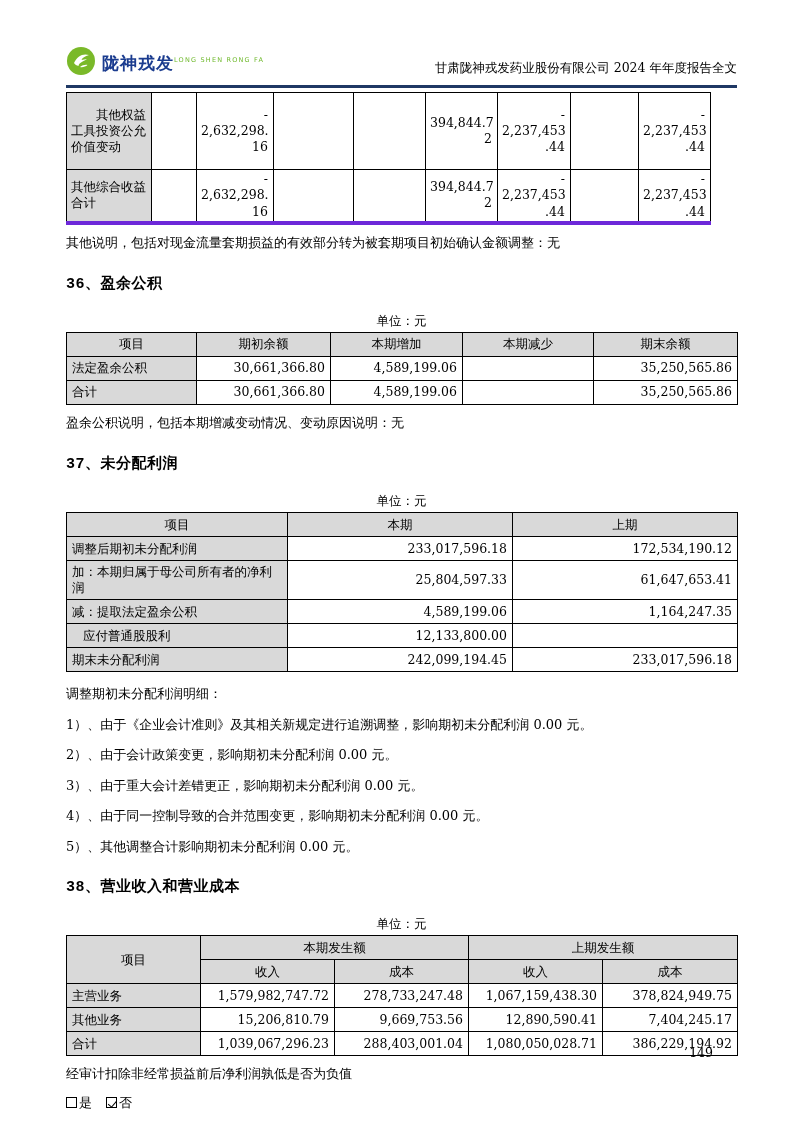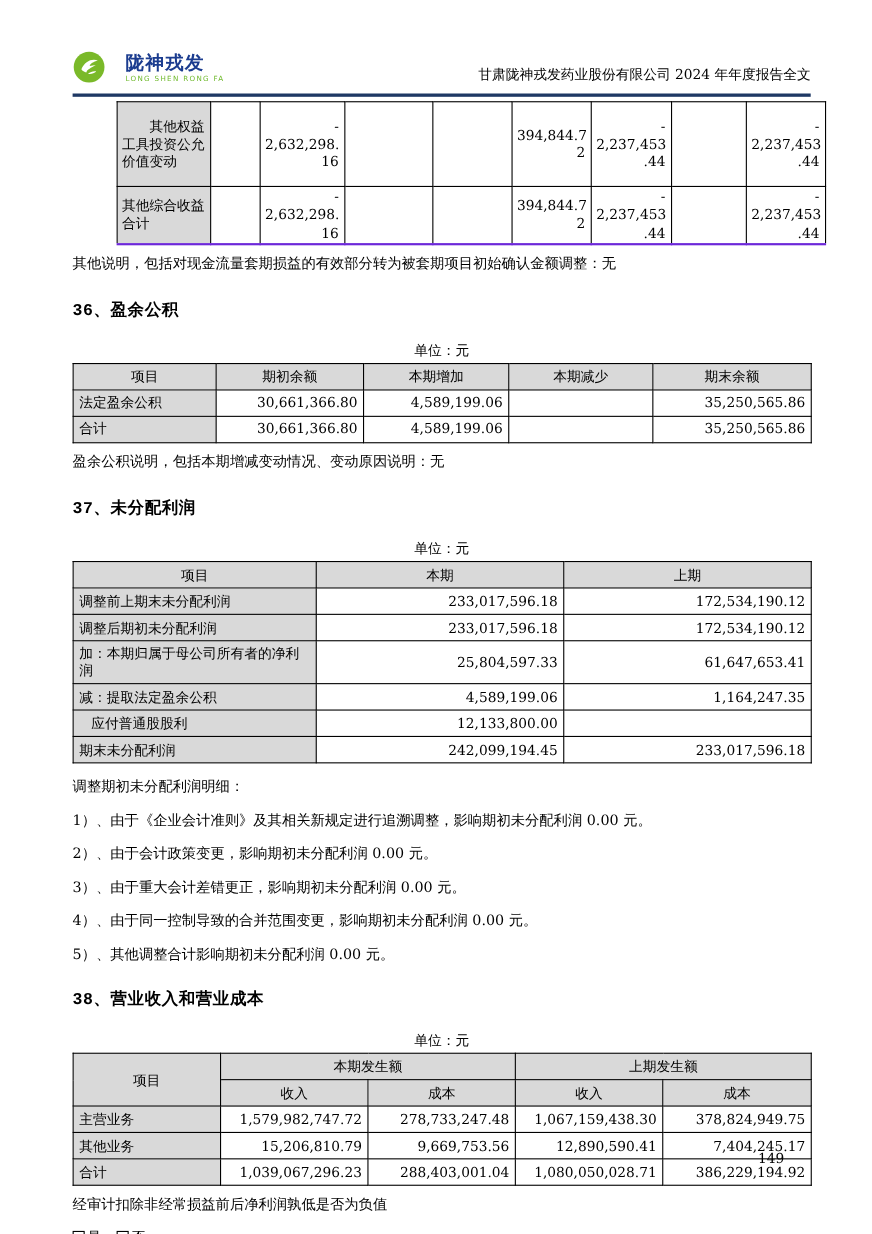--- a/index.html
+++ b/index.html
@@ -6,39 +6,39 @@
   html,body { margin:0; padding:0; background:#ffffff; }
   .page {
     width:793px; height:1122px; position:relative; background:#fff;
     font-family:"DejaVu Serif","Liberation Serif",serif; color:#000;
     padding:46px 56px 0 66px; overflow:hidden;
   }
   
   .hdr { display:flex; justify-content:space-between; align-items:flex-end;
          border-bottom:3px solid #1F3864; padding-bottom:5px; }
   .logo { display:flex; align-items:center; gap:6px; }
-  .logo-txt { display:flex; flex-direction:column; line-height:1;margin-left:12px; }
+  .logo-txt { display:flex; flex-direction:row; line-height:1; }
   .logo-cn { color:#1B3C8F; font-weight:bold; font-size:17px; letter-spacing:1px;
              font-family:"DejaVu Sans","Liberation Sans",sans-serif; }
   .logo-en { color:#6FB92C; font-size:6.5px; letter-spacing:1.2px; margin-top:2px;
              font-family:"DejaVu Sans","Liberation Sans",sans-serif; }
   .doc-title { font-size:12.5px; padding-bottom:3px;margin-left:16px; }
   
   table { border-collapse:collapse; table-layout:fixed; }
   td { border:1px solid #000; font-size:12.5px; padding:1px 4px; vertical-align:middle;
        line-height:1.3; overflow:hidden; }
   .gray { background:#D9D9D9; }
   .num { text-align:right; white-space:pre-line; padding-right:5px; }
   .ctr { text-align:center; }
   .note { font-size:13px; margin:9px 0 0 0; line-height:1.4; }
   h3 { font-size:15px; margin:22px 0 0 0; font-weight:bold;
        font-family:Liberation Mono, monospace; letter-spacing:0.5px; }
   .unit { text-align:center; font-size:12.5px; margin:20px 0 2px 0; }
   
-  .t-carry { width:645px; margin-top:4px; border-bottom:2px solid #6d28d9;margin-left:40px; }
+  .t-carry { width:645px; margin-top:4px; border-bottom:4px solid #6d28d9; }
   .t-carry td { height:47px; }
   .t-carry tr.r1 td { height:77px; }
   .t-carry .lbl { padding-left:4px; }
   .t-carry tr.r1 .lbl { text-indent:2em; }
   
   .t-std { width:671px; }
   .t-std td { height:24px; }
   .t-std .lbl { padding-left:5px; }
   .t37 tr.tall td { height:39px; }
   .t37 .indent { padding-left:16px; }
@@ -173,25 +173,20 @@
         <col style="width:225px">
         <col style="width:225px">
     </colgroup>
     <tbody>
         <tr>
       <td class="gray ctr">项目</td>
       <td class="gray ctr">本期</td>
       <td class="gray ctr">上期</td>
     </tr>
     <tr>
-      <td class="gray lbl">调整前上期末未分配利润</td>
-      <td class="num">233,017,596.18</td>
-      <td class="num">172,534,190.12</td>
-    </tr>
-    <tr>
       <td class="gray lbl">调整后期初未分配利润</td>
       <td class="num">233,017,596.18</td>
       <td class="num">172,534,190.12</td>
     </tr>
     <tr class="tall">
       <td class="gray lbl">加：本期归属于母公司所有者的净利润</td>
       <td class="num">25,804,597.33</td>
       <td class="num">61,647,653.41</td>
     </tr>
     <tr>

